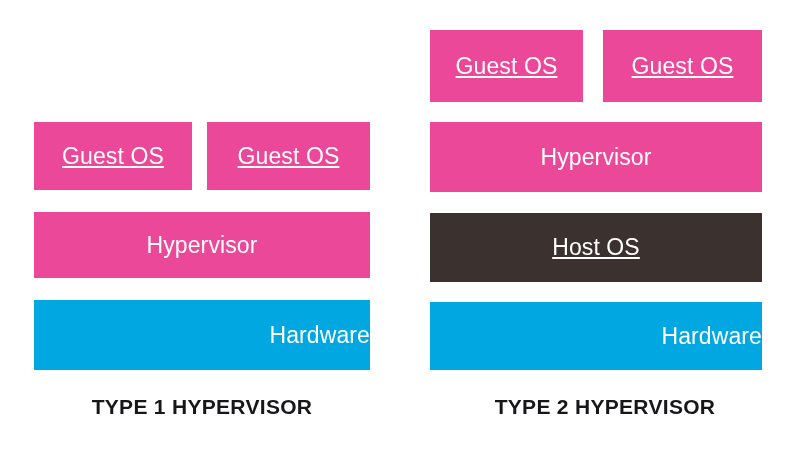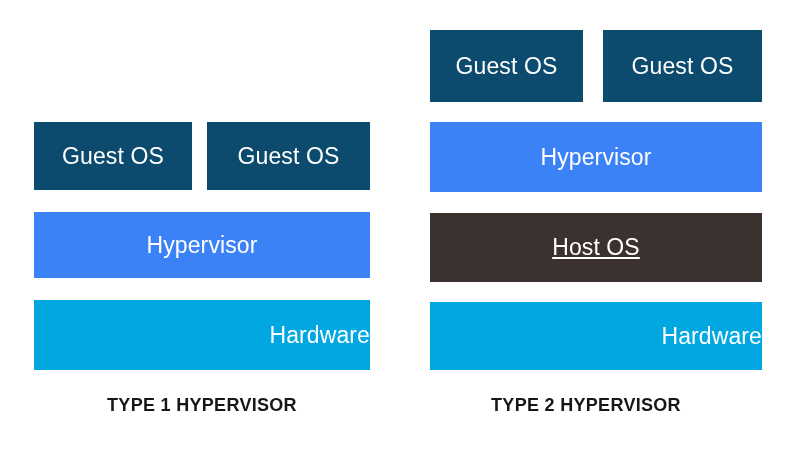--- a/index.html
+++ b/index.html
@@ -46,50 +46,50 @@
   }
 
   .layer-label {
     font-size: 23px;
     line-height: 1;
     color: #ffffff;
     font-weight: 400;
   }
 
   
-  .c-guest    { background: #0c4a6e; }
-  .c-hyper    { background: #3b82f6; }
+  .c-guest    { background: #ec4899; text-decoration: underline; }
+  .c-hyper    { background: #ec4899; }
   .c-host     { background: #3B322F; text-decoration: underline; }
   .c-hardware { background: #00A7E1; justify-content: flex-end; }
 
   
   #t1-guest-os-1 { left: 34px;  top: 122px; width: 158px; height: 68px; }
   #t1-guest-os-2 { left: 207px; top: 122px; width: 163px; height: 68px; }
   #t1-hypervisor { left: 34px;  top: 212px; width: 336px; height: 66px; }
   #t1-hardware   { left: 34px;  top: 300px; width: 336px; height: 70px; }
 
   
   #t2-guest-os-1 { left: 30px;  top: 30px;  width: 153px; height: 72px; }
   #t2-guest-os-2 { left: 203px; top: 30px;  width: 159px; height: 72px; }
   #t2-hypervisor { left: 30px;  top: 122px; width: 332px; height: 70px; }
   #t2-host-os    { left: 30px;  top: 213px; width: 332px; height: 69px; }
   #t2-hardware   { left: 30px;  top: 302px; width: 332px; height: 68px; }
 
   .caption {
     position: absolute;
     text-align: center;
-    font-size: 18px;
+    font-size: 21px;
     font-weight: bold;
     color: #17171a;
     letter-spacing: 0.3px;
     white-space: nowrap;
     line-height: 1;
   }
   #t1-caption { left: 34px; top: 396px; width: 336px; }
-  #t2-caption { left: 20px; top: 396px; width: 332px; }
+  #t2-caption { left: 39px; top: 396px; width: 332px; }
 </style>
 </head>
 <body>
 
 <div id="diagram">
 
   <div class="panel" id="panel-type1">
 
     <div class="layer-box c-guest" id="t1-guest-os-1">
       <span class="layer-label">Guest OS</span>

